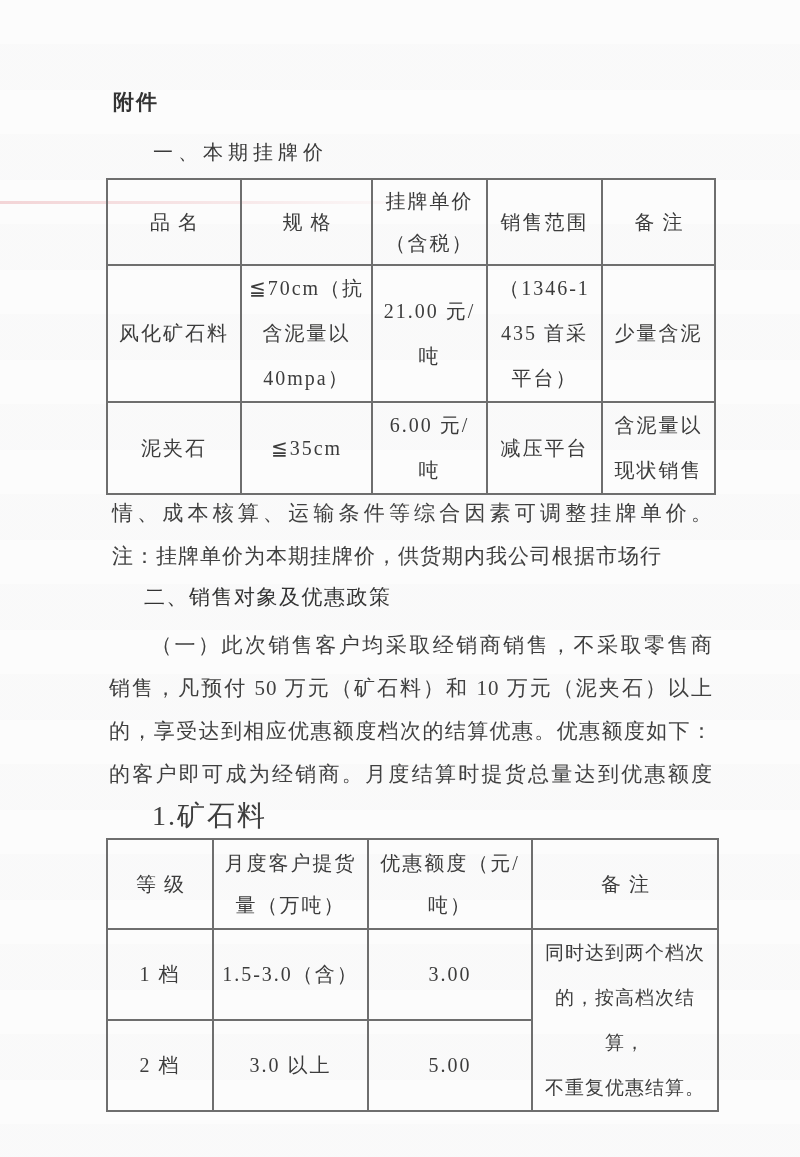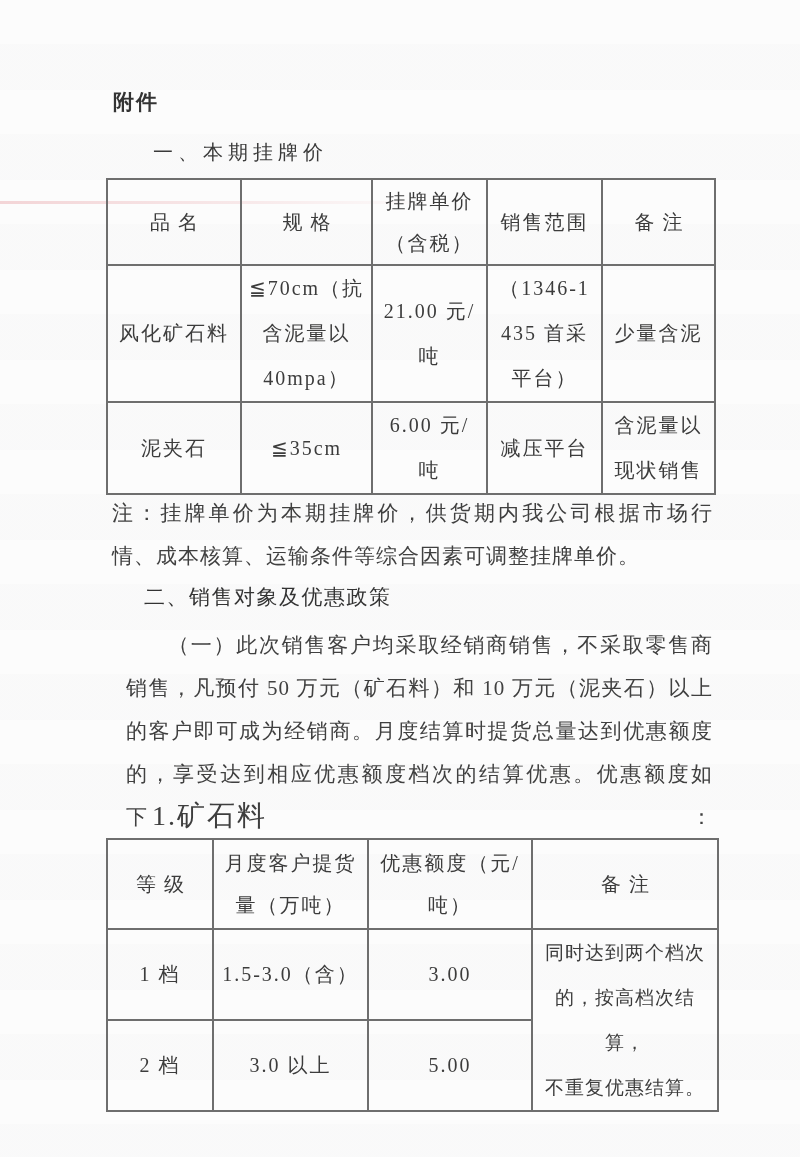--- a/index.html
+++ b/index.html
@@ -42,21 +42,21 @@
   .wide { letter-spacing:8px; text-indent:8px; }
   .remark-cell { font-size:19px; letter-spacing:1px; line-height:45px; text-align:center; padding:0 10px; }
   .textblock { position:absolute; font-size:21px; line-height:43px; letter-spacing:1px; color:#404040; }
   .note { left:112px; top:492px; width:601px; }
   .note div:first-child { text-align:justify; text-align-last:justify; }
   .sec2-title {
     position:absolute; left:144px; top:583px;
     font-size:21px; font-weight:normal; letter-spacing:1.5px; color:#333;
   }
   .para { left:109px; top:624px; width:604px; }
-  .para div { text-align:justify; text-align-last:justify;margin-left:17px; }
+  .para div { text-align:justify; text-align-last:justify; }
   .para div:first-child { text-indent:42px; }
   .list-title { position:absolute; left:152px; top:797px; font-size:28px; letter-spacing:2px; }
 </style>
 </head>
 <body>
 
 <div class="page">
 
   <div class="pink-line"></div>
 
@@ -117,31 +117,31 @@
           </td>
       <td>
             <div>含泥量以</div>
             <div>现状销售</div>
           </td>
     </tr>
   </tbody>
     </table>
 
   <div class="textblock note">
+      <div>情、成本核算、运输条件等综合因素可调整挂牌单价。</div>
       <div>注：挂牌单价为本期挂牌价，供货期内我公司根据市场行</div>
-      <div>情、成本核算、运输条件等综合因素可调整挂牌单价。</div>
     </div>
 
   <div class="sec2-title">二、销售对象及优惠政策</div>
 
   <div class="textblock para">
       <div>（一）此次销售客户均采取经销商销售，不采取零售商</div>
       <div>销售，凡预付 50 万元（矿石料）和 10 万元（泥夹石）以上</div>
+      <div>的，享受达到相应优惠额度档次的结算优惠。优惠额度如下：</div>
       <div>的客户即可成为经销商。月度结算时提货总量达到优惠额度</div>
-      <div>的，享受达到相应优惠额度档次的结算优惠。优惠额度如下：</div>
     </div>
 
   <div class="list-title">1.矿石料</div>
 
   <table class="t2">
     <colgroup>
       <col style="width:106px">
         <col style="width:155px">
         <col style="width:164px">
         <col style="width:186px">

